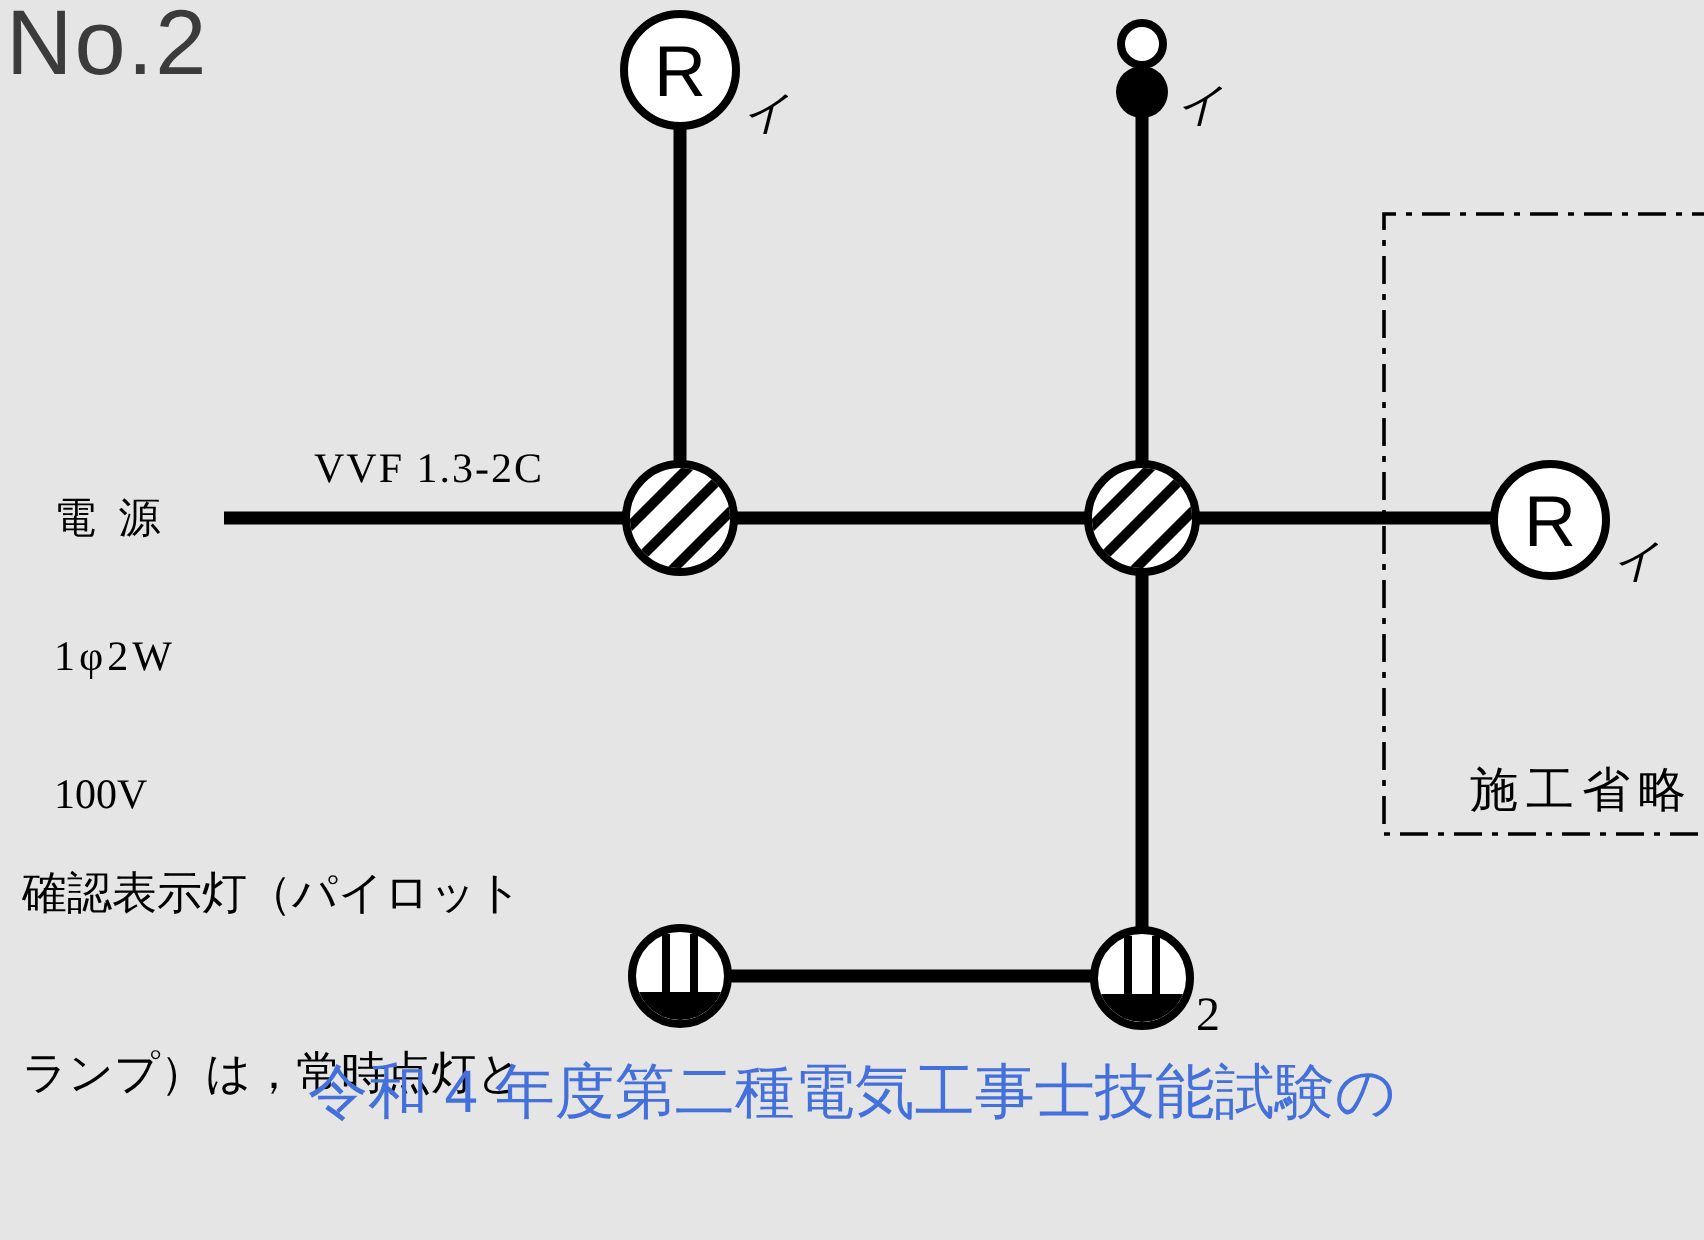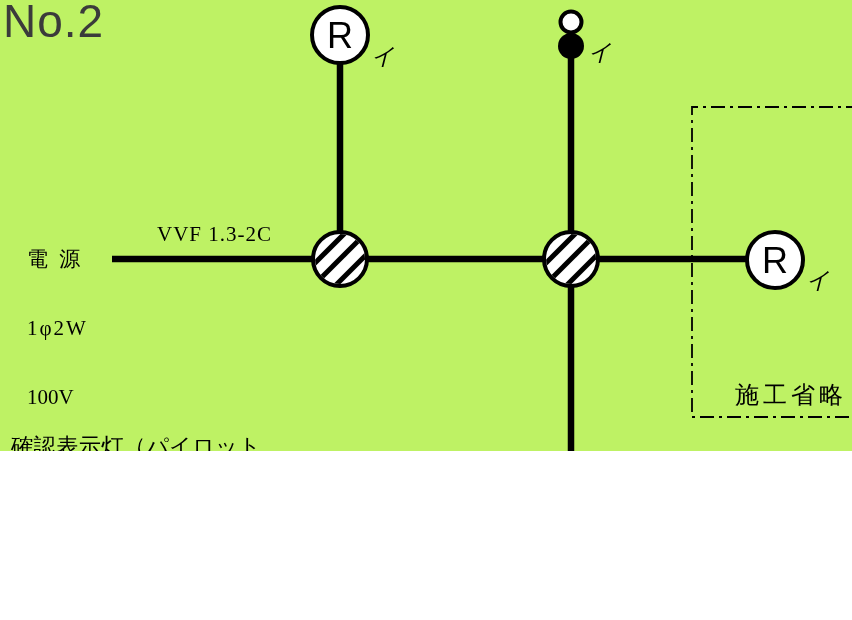--- a/index.html
+++ b/index.html
@@ -1,19 +1,19 @@
 <!DOCTYPE html>
 <html><head>
 <meta charset="utf-8">
 <style>
   html,body{margin:0;padding:0;background:#ffffff;}
   #canvas{
     position:relative;
-    width:852px;height:451px;
-    background:#bef264;
+    width:852px;height:620px;
+    background:#e5e5e5;
     overflow:hidden;
     font-family:"Liberation Serif", serif;
   }
   .abs{position:absolute;}
   #title{
     left:3px;top:-6px;
     font-family:"Liberation Sans", sans-serif;
     font-size:46px;
     color:#3B3B3B;
     letter-spacing:1px;

